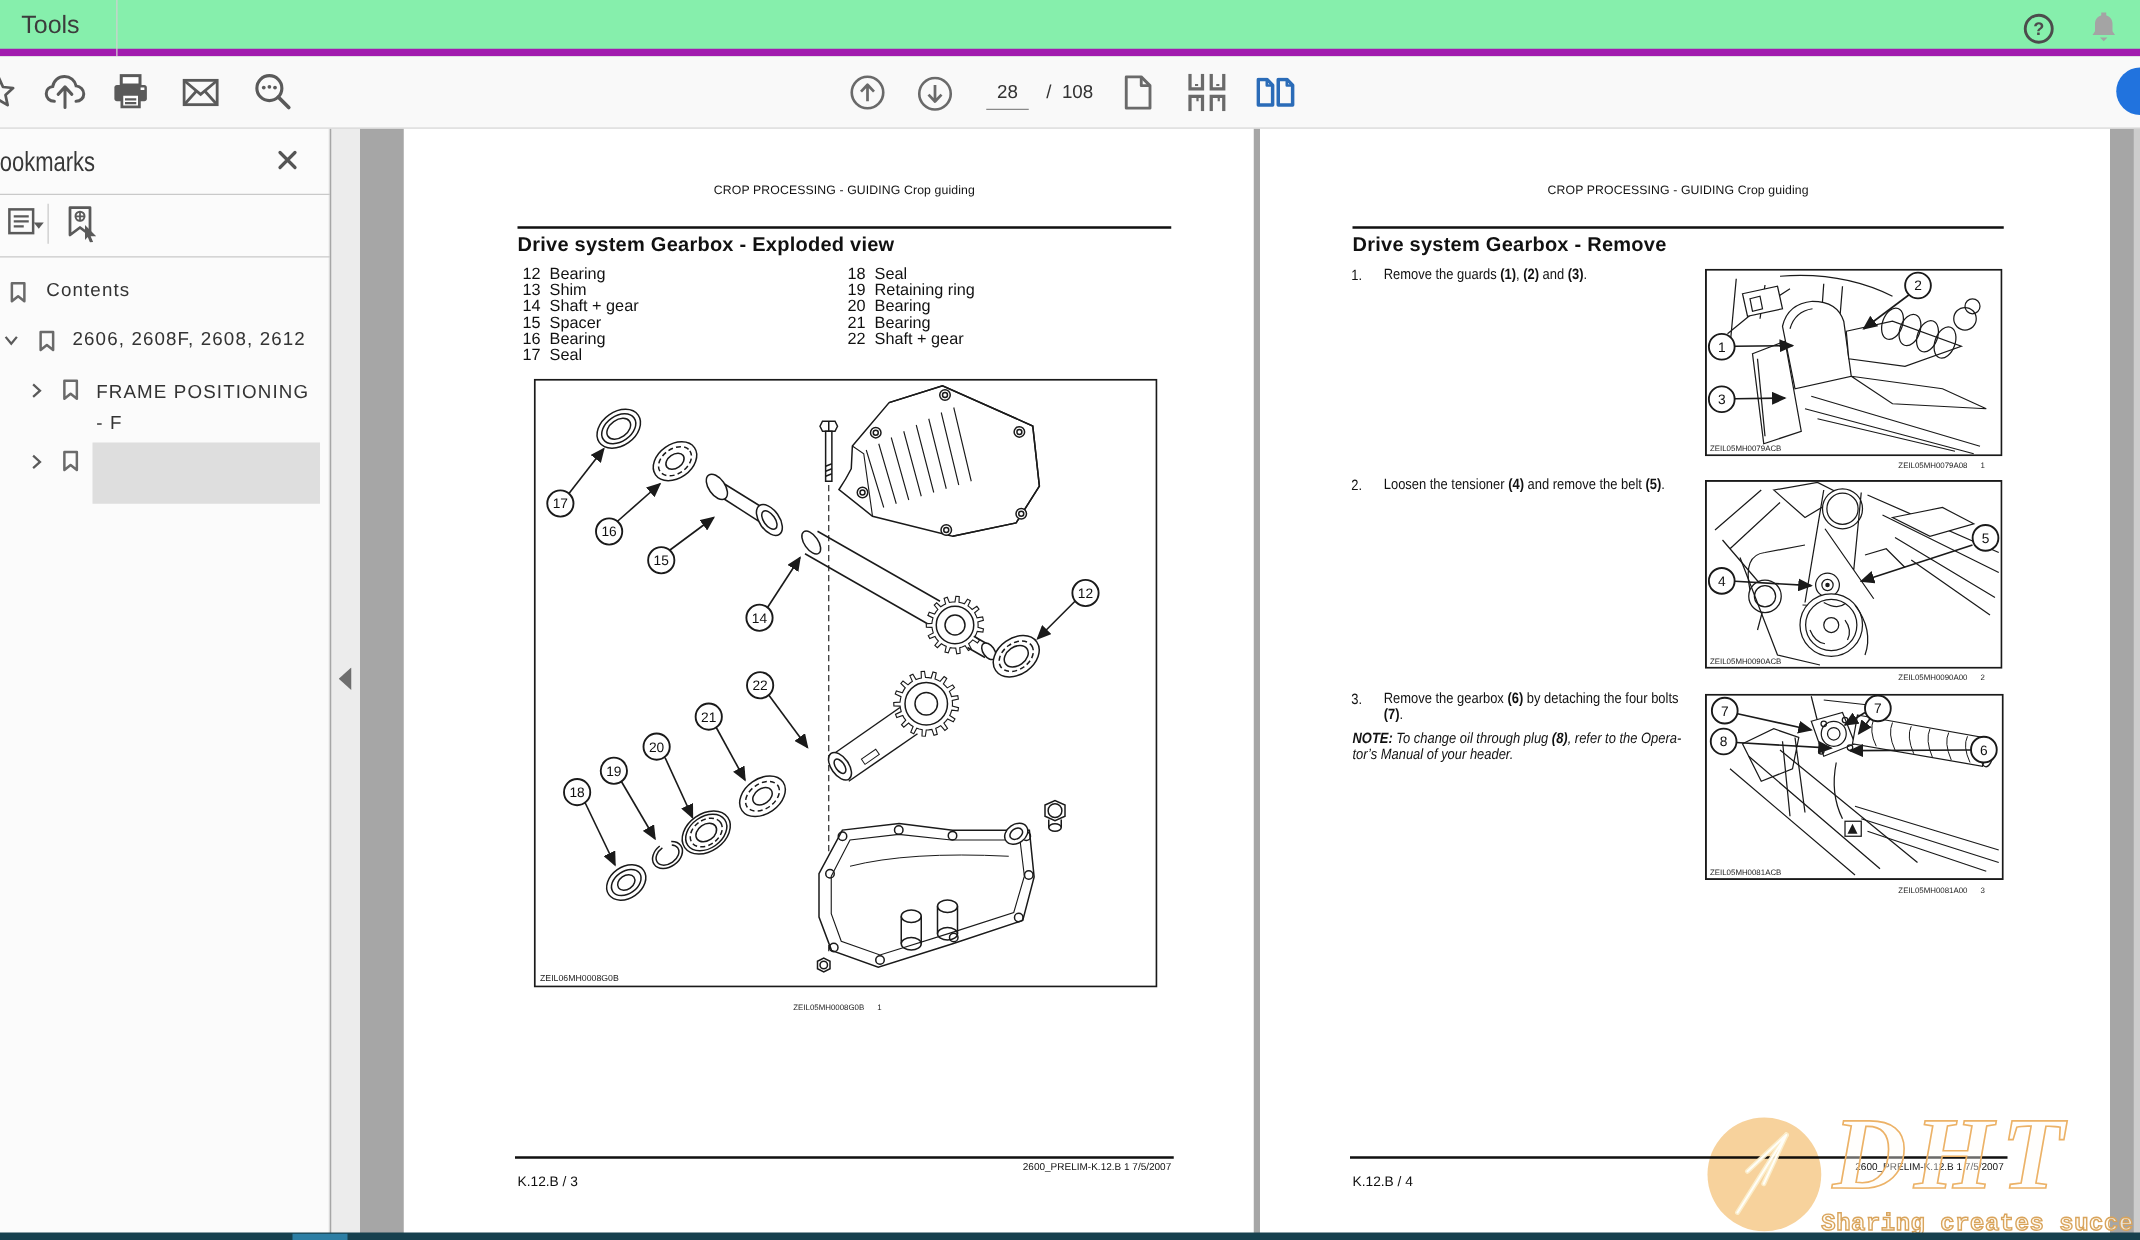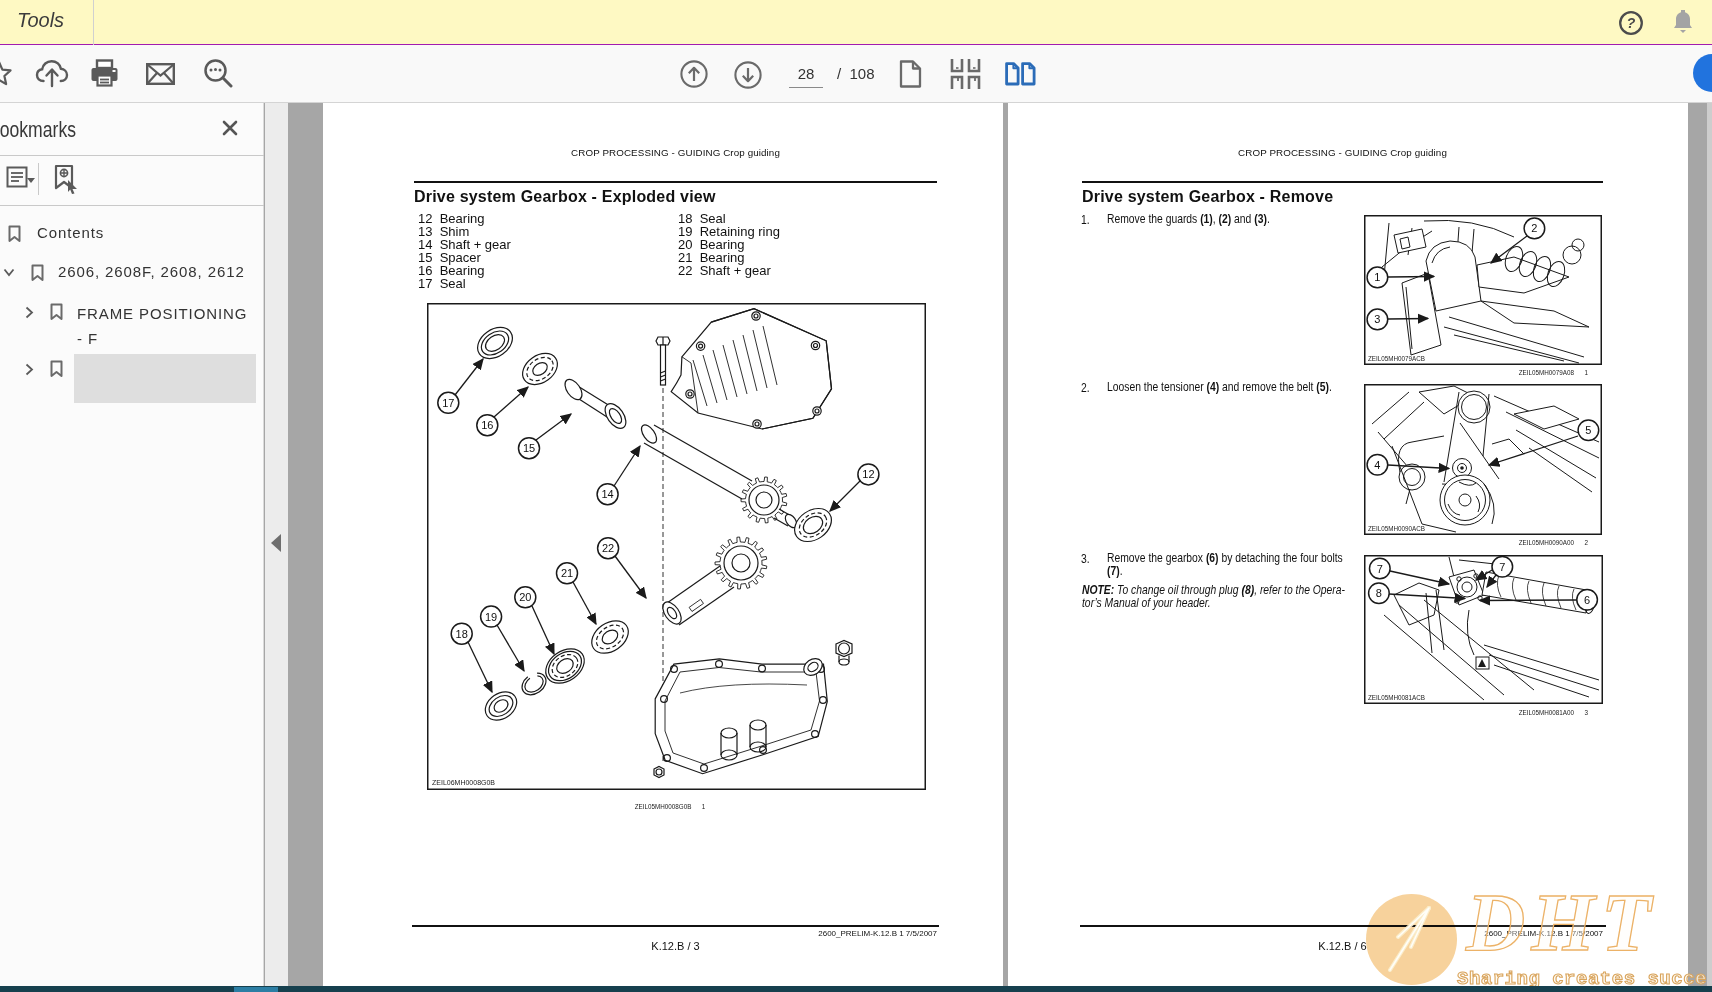--- a/index.html
+++ b/index.html
@@ -1,18 +1,18 @@
 <!DOCTYPE html>
 <html><head>
 <meta charset="utf-8">
 <style>
 * { margin:0; padding:0; box-sizing:border-box; }
 html,body { width:1712px; height:992px; overflow:hidden; font-family:"Liberation Sans",sans-serif; background:#a6a6a6; }
 .abs { position:absolute; }
-#tabbar { position:absolute; left:0; top:0; width:1712px; height:45px; background:#fef9c3; border-bottom:1px solid #a21caf;font-style:italic; }
+#tabbar { position:absolute; left:0; top:0; width:1712px; height:45px; background:#86efac; border-bottom:6px solid #a21caf; }
 #toolstab { position:absolute; left:0; top:0; width:94px; height:45px; border-right:1px solid #d0d0d0; }
 #toolstab span { position:absolute; left:17px; top:9px; font-size:20px; color:#3c3c3c; }
 #doctab { position:absolute; left:95px; top:0; width:224px; height:46px; background:#f9f9f9; }
 #doctab span.t { position:absolute; left:30px; top:10px; font-size:20px; color:#3c3c3c; white-space:nowrap; }
 #toolbar { position:absolute; left:0; top:45px; width:1712px; height:58px; background:#f9f9f9; border-bottom:1px solid #d4d4d4; }
 #panel { position:absolute; left:0; top:103px; width:264px; height:889px; background:#fbfbfb; border-right:1px solid #dadada; }
 #splitter { position:absolute; left:265px; top:103px; width:23px; height:889px; background:#ececec; }
 #scrolltrack { position:absolute; left:1707px; top:103px; width:5px; height:884px; background:#cdcdcd; }
 #bottombar { position:absolute; left:0; top:986px; width:1712px; height:6px; background:#16404e; }
 #bottomthumb { position:absolute; left:234px; top:987px; width:44px; height:5px; background:#2c7ea4; }
@@ -20,21 +20,21 @@
 #page1 > * { margin-left:-3px; }
 #page2 { position:absolute; background:#fff; left:1008px; top:103px; width:680px; height:884px; }
 .pghead { position:absolute; font-size:9.8px; color:#111; letter-spacing:0.1px; }
 .rule { position:absolute; background:#111; }
 .ptitle { position:absolute; font-size:16px; font-weight:bold; color:#111; letter-spacing:0.2px; }
 .plist { position:absolute; font-size:13px; color:#111; line-height:12.9px; }
 .step { position:absolute; font-size:11.9px; color:#111; line-height:13.1px; transform:scaleX(0.87); transform-origin:0 0; white-space:nowrap; }
 .stepnum { position:absolute; font-size:11.9px; color:#111; transform:scaleX(0.87); transform-origin:0 0; }
 .subcap { position:absolute; font-size:6.3px; color:#222; }
 .foot1 { position:absolute; font-size:8px; color:#111; text-align:right; }
-.foot2 { position:absolute; font-size:11px; color:#111; text-align:center; }
+.foot2 { position:absolute; font-size:11px; color:#111; text-align:left; }
 .note { position:absolute; font-size:11.9px; font-style:italic; color:#111; line-height:12.6px; transform:scaleX(0.87); transform-origin:0 0; white-space:nowrap; }
 </style>
 </head>
 <body>
 <div id="tabbar">
   <div id="toolstab">
       <span>Tools</span>
     </div>
   <svg class="abs" style="left:1618px;top:10px" width="26" height="26" viewBox="0 0 26 26">
       <circle cx="13" cy="13" r="10.8" fill="none" stroke="#4c4c4c" stroke-width="2.3"></circle>
@@ -487,21 +487,21 @@
         <text x="15.8" y="17.5">7</text>
         <text x="138.3" y="15.7">7</text>
         <text x="14.9" y="42.2">8</text>
         <text x="223.1" y="48.7">6</text>
       </g>
     <text x="4" y="145" font-family="Liberation Sans" font-size="6.3" fill="#222" stroke="none">ZEIL05MH0081ACB</text>
   </svg>
   <div class="subcap" style="left:420px;top:606px;width:160px;text-align:right">ZEIL05MH0081A00&nbsp;&nbsp;&nbsp;&nbsp;&nbsp;&nbsp;3</div>
   <div class="rule" style="left:72px;top:822px;width:526px;height:1.5px"></div>
   <div class="foot1" style="left:74px;top:826px;width:521px">2600_PRELIM-K.12.B 1 7/5/2007</div>
-  <div class="foot2" style="left:74px;top:837px;width:521px">K.12.B / 6</div>
+  <div class="foot2" style="left:74px;top:837px;width:521px">K.12.B / 4</div>
 </div>
 <div id="wmcircle" style="position:absolute;left:1366px;top:894px;width:91px;height:91px;border-radius:50%;background:#f7d29c;mix-blend-mode:multiply"></div>
 <svg class="abs" style="left:1366px;top:894px" width="91" height="91" viewBox="0 0 91 91">
   <g fill="none" stroke="#fcf0cf" stroke-linecap="round" opacity="0.9">
     <path d="M24 76 L63 14" stroke-width="4"></path>
     <path d="M63 14 L32 43" stroke-width="4"></path>
     <path d="M63 14 L45 53" stroke-width="4"></path>
   </g>
   <g fill="none" stroke="#fffef8" stroke-linecap="round">
     <path d="M24 76 L63 14 M63 14 L32 43 M63 14 L45 53" stroke-width="1.6"></path>

